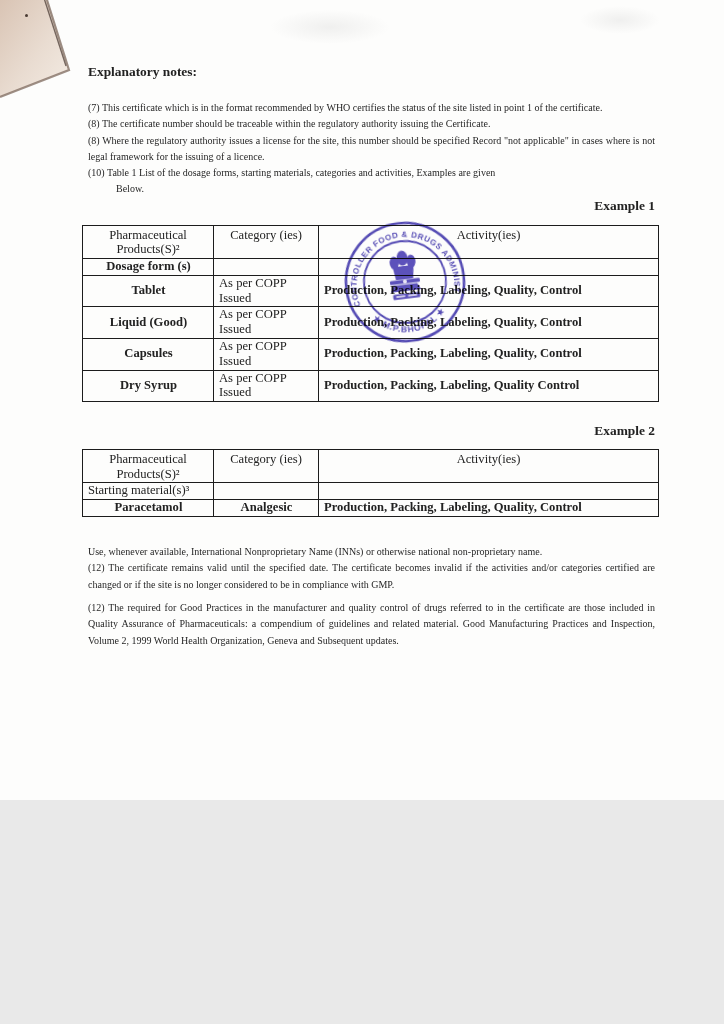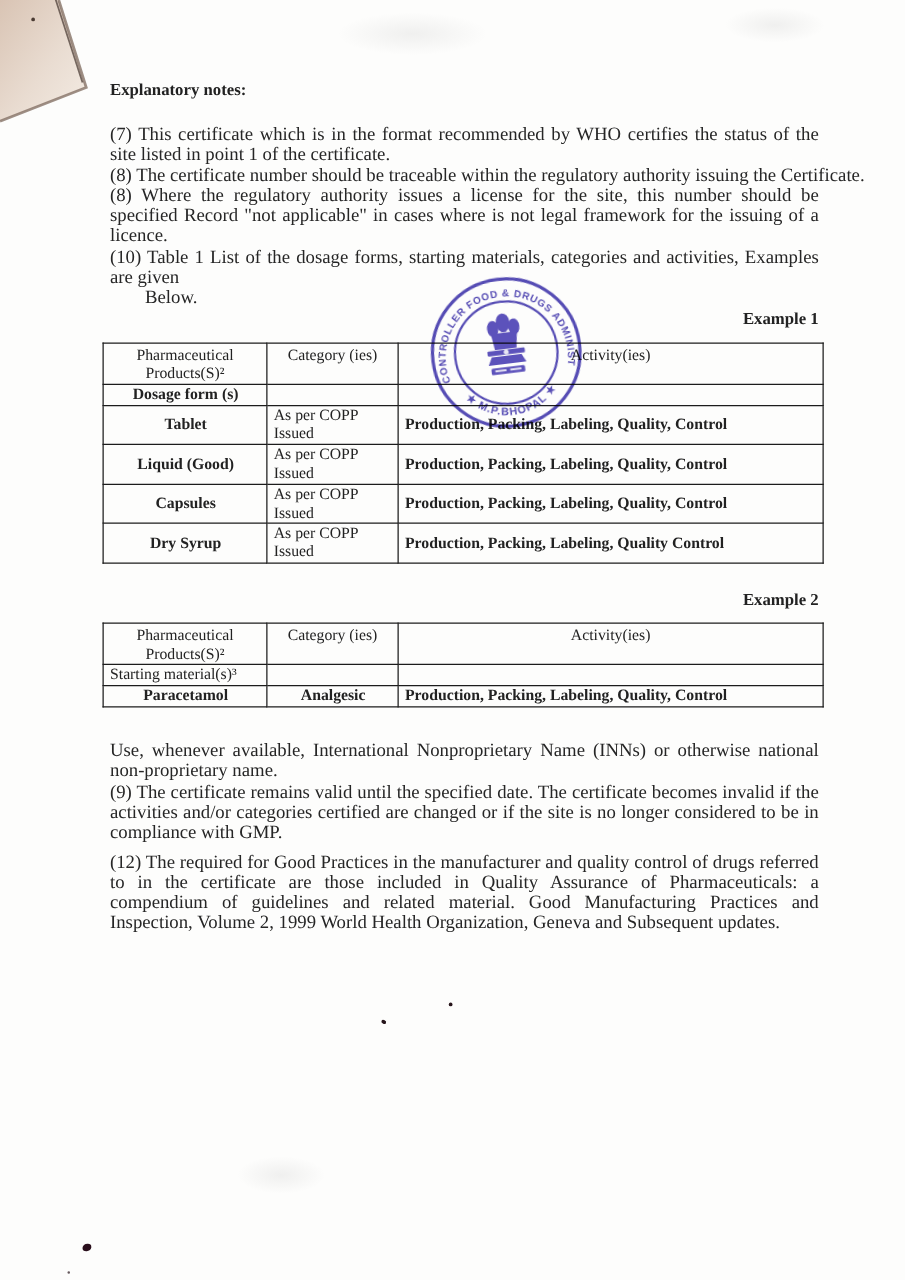--- a/index.html
+++ b/index.html
@@ -1,20 +1,20 @@
 <!DOCTYPE html>
 <html><head>
 <meta charset="utf-8">
 <style>
   html,body{margin:0;padding:0;}
   body{width:724px;height:1024px;background:#e9e9e9;font-family:"Liberation Serif", serif;}
-  .page{position:relative;width:724px;height:1024px;background:#fdfdfc;overflow:hidden;color:#222;}
+  .page{position:relative;width:724px;height:800px;background:#fdfdfc;overflow:hidden;color:#222;}
   .content{position:absolute;left:88px;top:64px;width:567px;}
   .h-notes{font-weight:bold;font-size:13.4px;margin:0 0 20px 0;}
-  p.note{font-size:15px;line-height:16.3px;text-align:justify;margin:0;color:#262626;}
+  p.note{font-size:10px;line-height:16.3px;text-align:justify;margin:0;color:#262626;}
   .m16{margin-bottom:16px;} .m13{margin-bottom:13px;} .m14{margin-bottom:14px;}
   .one-line{white-space:nowrap;text-align:left;}
   .note10-l2{display:block;padding-left:28px;}
   .note10{margin-bottom:27px;}
   .ex-head{font-weight:bold;font-size:13.4px;margin:0 0 11px 0;text-align:right;}
   table.doc{border-collapse:collapse;width:576px;margin-left:-6px;table-layout:fixed;}
   table.doc, table.doc th, table.doc td{border:1.5px solid #1c1c1c;}
   table.doc th{font-size:12.6px;font-weight:normal;text-align:center;vertical-align:top;padding:2px 4px 1px;line-height:14.5px;}
   table.doc td{font-size:12.6px;padding:0 4px 1px 5px;line-height:14.8px;height:15px;vertical-align:middle;}
   td.c1{font-weight:bold;text-align:center;}
@@ -144,21 +144,21 @@
           <tr>
             <td class="c1">Paracetamol</td>
             <td class="c1">Analgesic</td>
             <td class="c3">Production, Packing, Labeling, Quality, Control</td>
           </tr>
         </tbody>
       </table>
     </div>
 
     <p class="note m16">Use, whenever available, International Nonproprietary Name (INNs) or otherwise national non-proprietary name.</p>
-    <p class="note" style="margin-bottom:7px;">(9) The certificate remains valid until the specified date. The certificate becomes invalid if the activities and/or categories certified are changed or if the site is no longer considered to be in compliance with GMP.</p>
+    <p class="note" style="margin-bottom:7px;">(12) The certificate remains valid until the specified date. The certificate becomes invalid if the activities and/or categories certified are changed or if the site is no longer considered to be in compliance with GMP.</p>
     <p class="note">(12) The required for Good Practices in the manufacturer and quality control of drugs referred to in the certificate are those included in Quality Assurance of Pharmaceuticals: a compendium of guidelines and related material. Good Manufacturing Practices and Inspection, Volume 2, 1999 World Health Organization, Geneva and Subsequent updates.</p>
 
   </div>
 
   <div class="stamp">
     <svg width="126" height="126" viewBox="0 0 126 126">
       <defs>
         <path id="arcTop" d="M 16,81 A 49,49 0 1 1 110,81" fill="none"></path>
         <path id="arcBottom" d="M 22.5,90 A 47,47 0 0 0 103.5,90" fill="none"></path>
       </defs>

